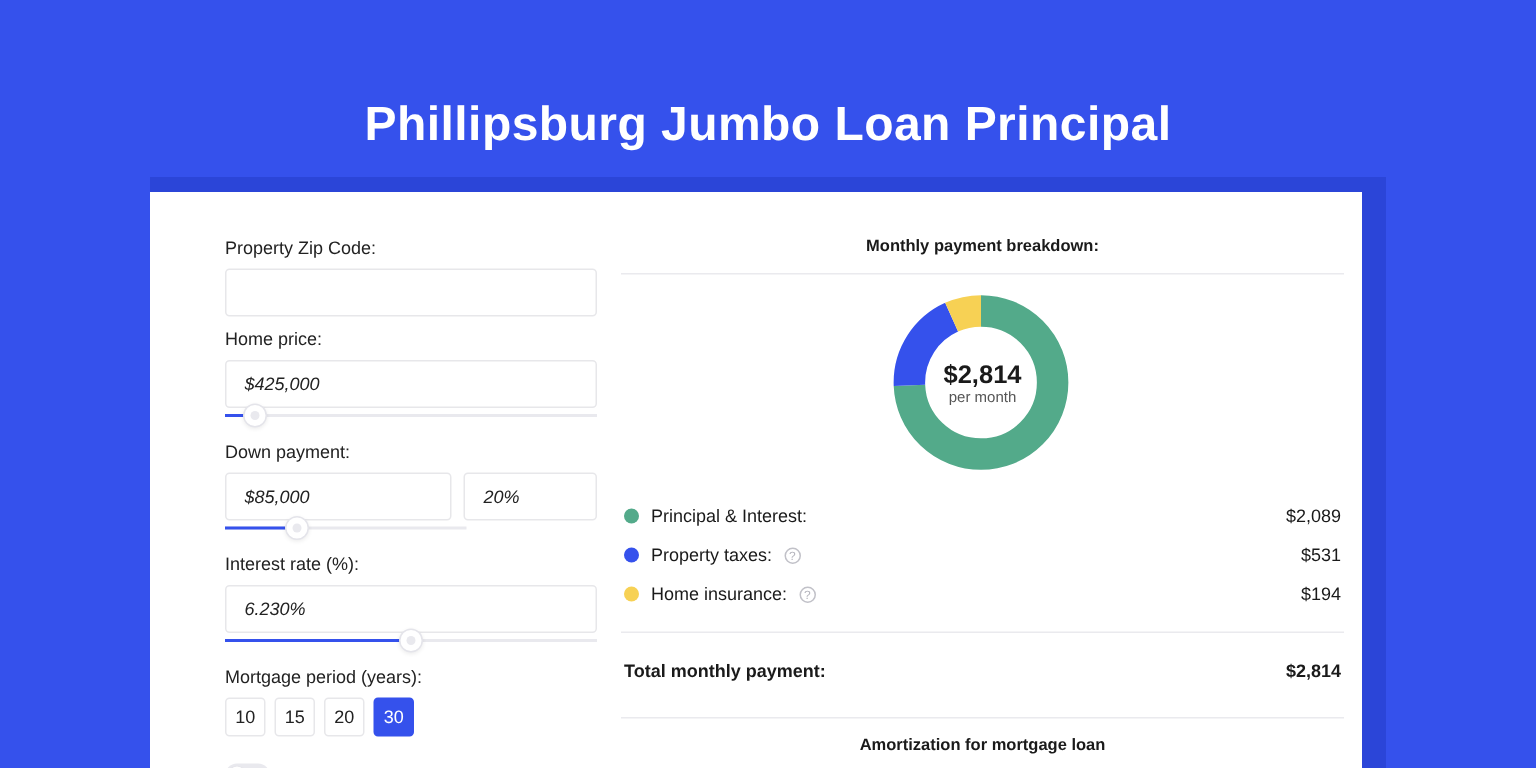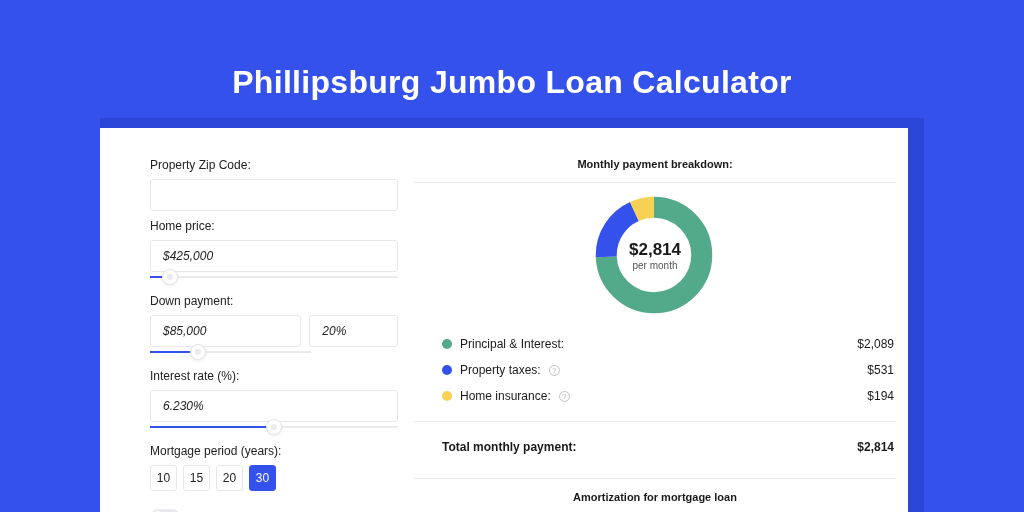--- a/index.html
+++ b/index.html
@@ -87,34 +87,34 @@
   .donut-wrap { display:flex; justify-content:center; margin: 6px 0 16px; }
   .donut { position: relative; width: 122px; height: 120px; }
   .donut svg { width: 120px; height: 120px; transform: rotate(-90deg); }
   .donut .center {
     position:absolute; top:0; left:0; right:0; bottom:0;
     display:flex; flex-direction:column; align-items:center; justify-content:center;
   }
   .donut .center .big { font-size: 17px; font-weight: 700; }
   .donut .center .sub { font-size: 10px; color:#555; }
 
-  .legend-row { display:flex; align-items:flex-end; justify-content:space-between; font-size:12px; padding:6px 2px;margin-left:26px; }
+  .legend-row { display:flex; align-items:flex-end; justify-content:space-between; font-size:12px; padding:6px 2px; }
   .legend-row .left-part { display:flex; align-items:center; gap:8px; }
   .dot { width:10px; height:10px; border-radius:50%; display:inline-block; }
   .info-icon {
     width:11px; height:11px; border-radius:50%; border:1px solid #c1c1c8;
     display:inline-flex; align-items:center; justify-content:center;
     font-size:8px; color:#b4b4bc; cursor:pointer;
   }
   .total-row { font-weight:700; }
 </style>
 </head>
 <body>
 
-<h1 class="page-title">Phillipsburg Jumbo Loan Calculator</h1>
+<h1 class="page-title">Phillipsburg Jumbo Loan Principal</h1>
 
 <div class="card-shadow"></div>
 
 <div class="card">
 
   <div class="left">
 
     <label class="lbl">Property Zip Code:</label>
     <input class="field" type="text" value="" style="">
 

